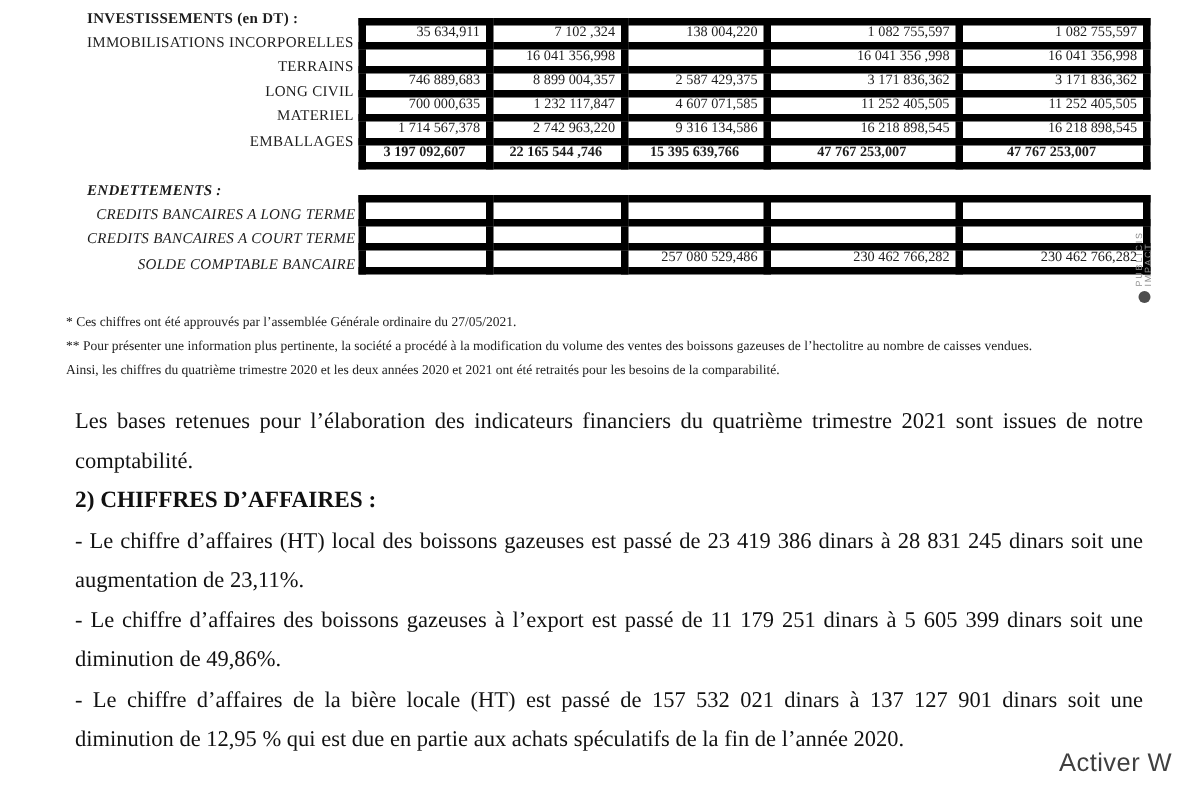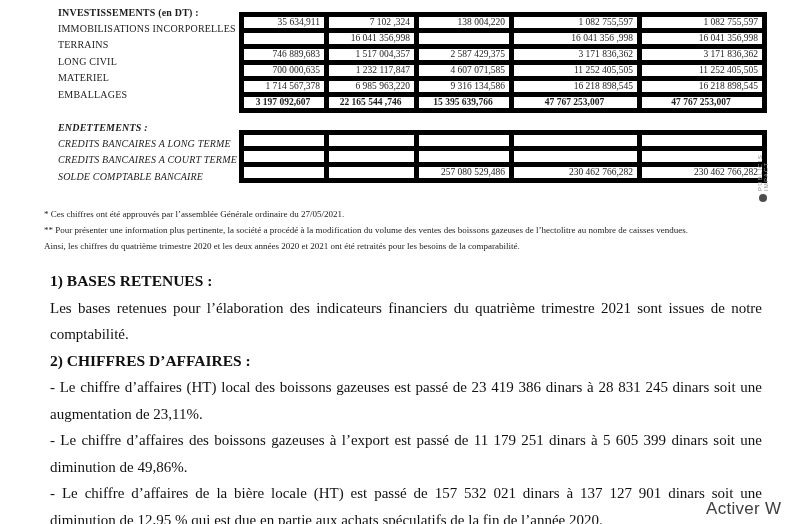--- a/index.html
+++ b/index.html
@@ -4,21 +4,21 @@
 <style>
   * { margin:0; padding:0; box-sizing:border-box; }
   html,body { background:#ffffff; }
   .page {
     position:relative; width:797px; height:524px; background:#fff;
     overflow:hidden; font-family:"Liberation Serif", serif; color:#1c1c1c;border-radius:10px;
   }
   
   .labels { position:absolute; font-size:10px; letter-spacing:.2px; white-space:nowrap; }
   .labels .hdr { font-weight:bold; height:17px; line-height:17px; }
-  .labels .row-label { height:16.4px; line-height:16.4px; }
+  .labels .row-label { height:16.4px; line-height:16.4px;text-align:right; }
   
   table.fin { position:absolute; border-collapse:collapse; table-layout:fixed; background:#fff; }
   table.fin td {
     border:5px solid #000000; height:16px; padding:0 4px 0 2px;
     font-size:9.5px; text-align:right; vertical-align:middle; line-height:1;
     white-space:nowrap; overflow:hidden; color:#1c1c1c;
   }
   table.fin tr.total-row td { font-weight:bold;text-align:center; }
   
   .footnotes { position:absolute; left:44px; top:206px; width:722px; font-size:9px; line-height:16px; color:#222; }
@@ -74,35 +74,35 @@
         </tr>
         <tr>
           <td></td>
           <td>16 041 356,998</td>
           <td></td>
           <td>16 041 356 ,998</td>
           <td>16 041 356,998</td>
         </tr>
         <tr>
           <td>746 889,683</td>
-          <td>1 517 004,357</td>
+          <td>8 899 004,357</td>
           <td>2 587 429,375</td>
           <td>3 171 836,362</td>
           <td>3 171 836,362</td>
         </tr>
         <tr>
           <td>700 000,635</td>
           <td>1 232 117,847</td>
           <td>4 607 071,585</td>
           <td>11 252 405,505</td>
           <td>11 252 405,505</td>
         </tr>
         <tr>
           <td>1 714 567,378</td>
-          <td>6 985 963,220</td>
+          <td>2 742 963,220</td>
           <td>9 316 134,586</td>
           <td>16 218 898,545</td>
           <td>16 218 898,545</td>
         </tr>
         <tr class="total-row">
           <td>3 197 092,607</td>
           <td>22 165 544 ,746</td>
           <td>15 395 639,766</td>
           <td>47 767 253,007</td>
           <td>47 767 253,007</td>
@@ -157,21 +157,20 @@
     <span class="logo"></span>
   </div>
 
   <div class="footnotes" id="footnotes">
       <div class="fn">* Ces chiffres ont été approuvés par l’assemblée Générale ordinaire du 27/05/2021.</div>
       <div class="fn">** Pour présenter une information plus pertinente, la société a procédé à la modification du volume des ventes des boissons gazeuses de l’hectolitre au nombre de caisses vendues.</div>
       <div class="fn">Ainsi, les chiffres du quatrième trimestre 2020 et les deux années 2020 et 2021 ont été retraités pour les besoins de la comparabilité.</div>
     </div>
 
   <div class="body-text">
-    <div class="hd">1) BASES RETENUES :</div>
     <p>Les bases retenues pour l’élaboration des indicateurs financiers du quatrième trimestre 2021 sont issues de notre comptabilité.</p>
     <div class="hd">2) CHIFFRES D’AFFAIRES :</div>
     <div id="section2-paras">
         <p>- Le chiffre d’affaires (HT) local des boissons gazeuses est passé de 23 419 386 dinars à 28 831 245 dinars soit une augmentation de 23,11%.</p>
         <p>- Le chiffre d’affaires des boissons gazeuses à l’export est passé de 11 179 251 dinars à 5 605 399 dinars soit une diminution de 49,86%.</p>
         <p>- Le chiffre d’affaires de la bière locale (HT) est passé de 157 532 021 dinars à 137 127 901 dinars soit une diminution de 12,95 % qui est due en partie aux achats spéculatifs de la fin de l’année 2020.</p>
       </div>
   </div>
 
   <div class="watermark">Activer W</div>

